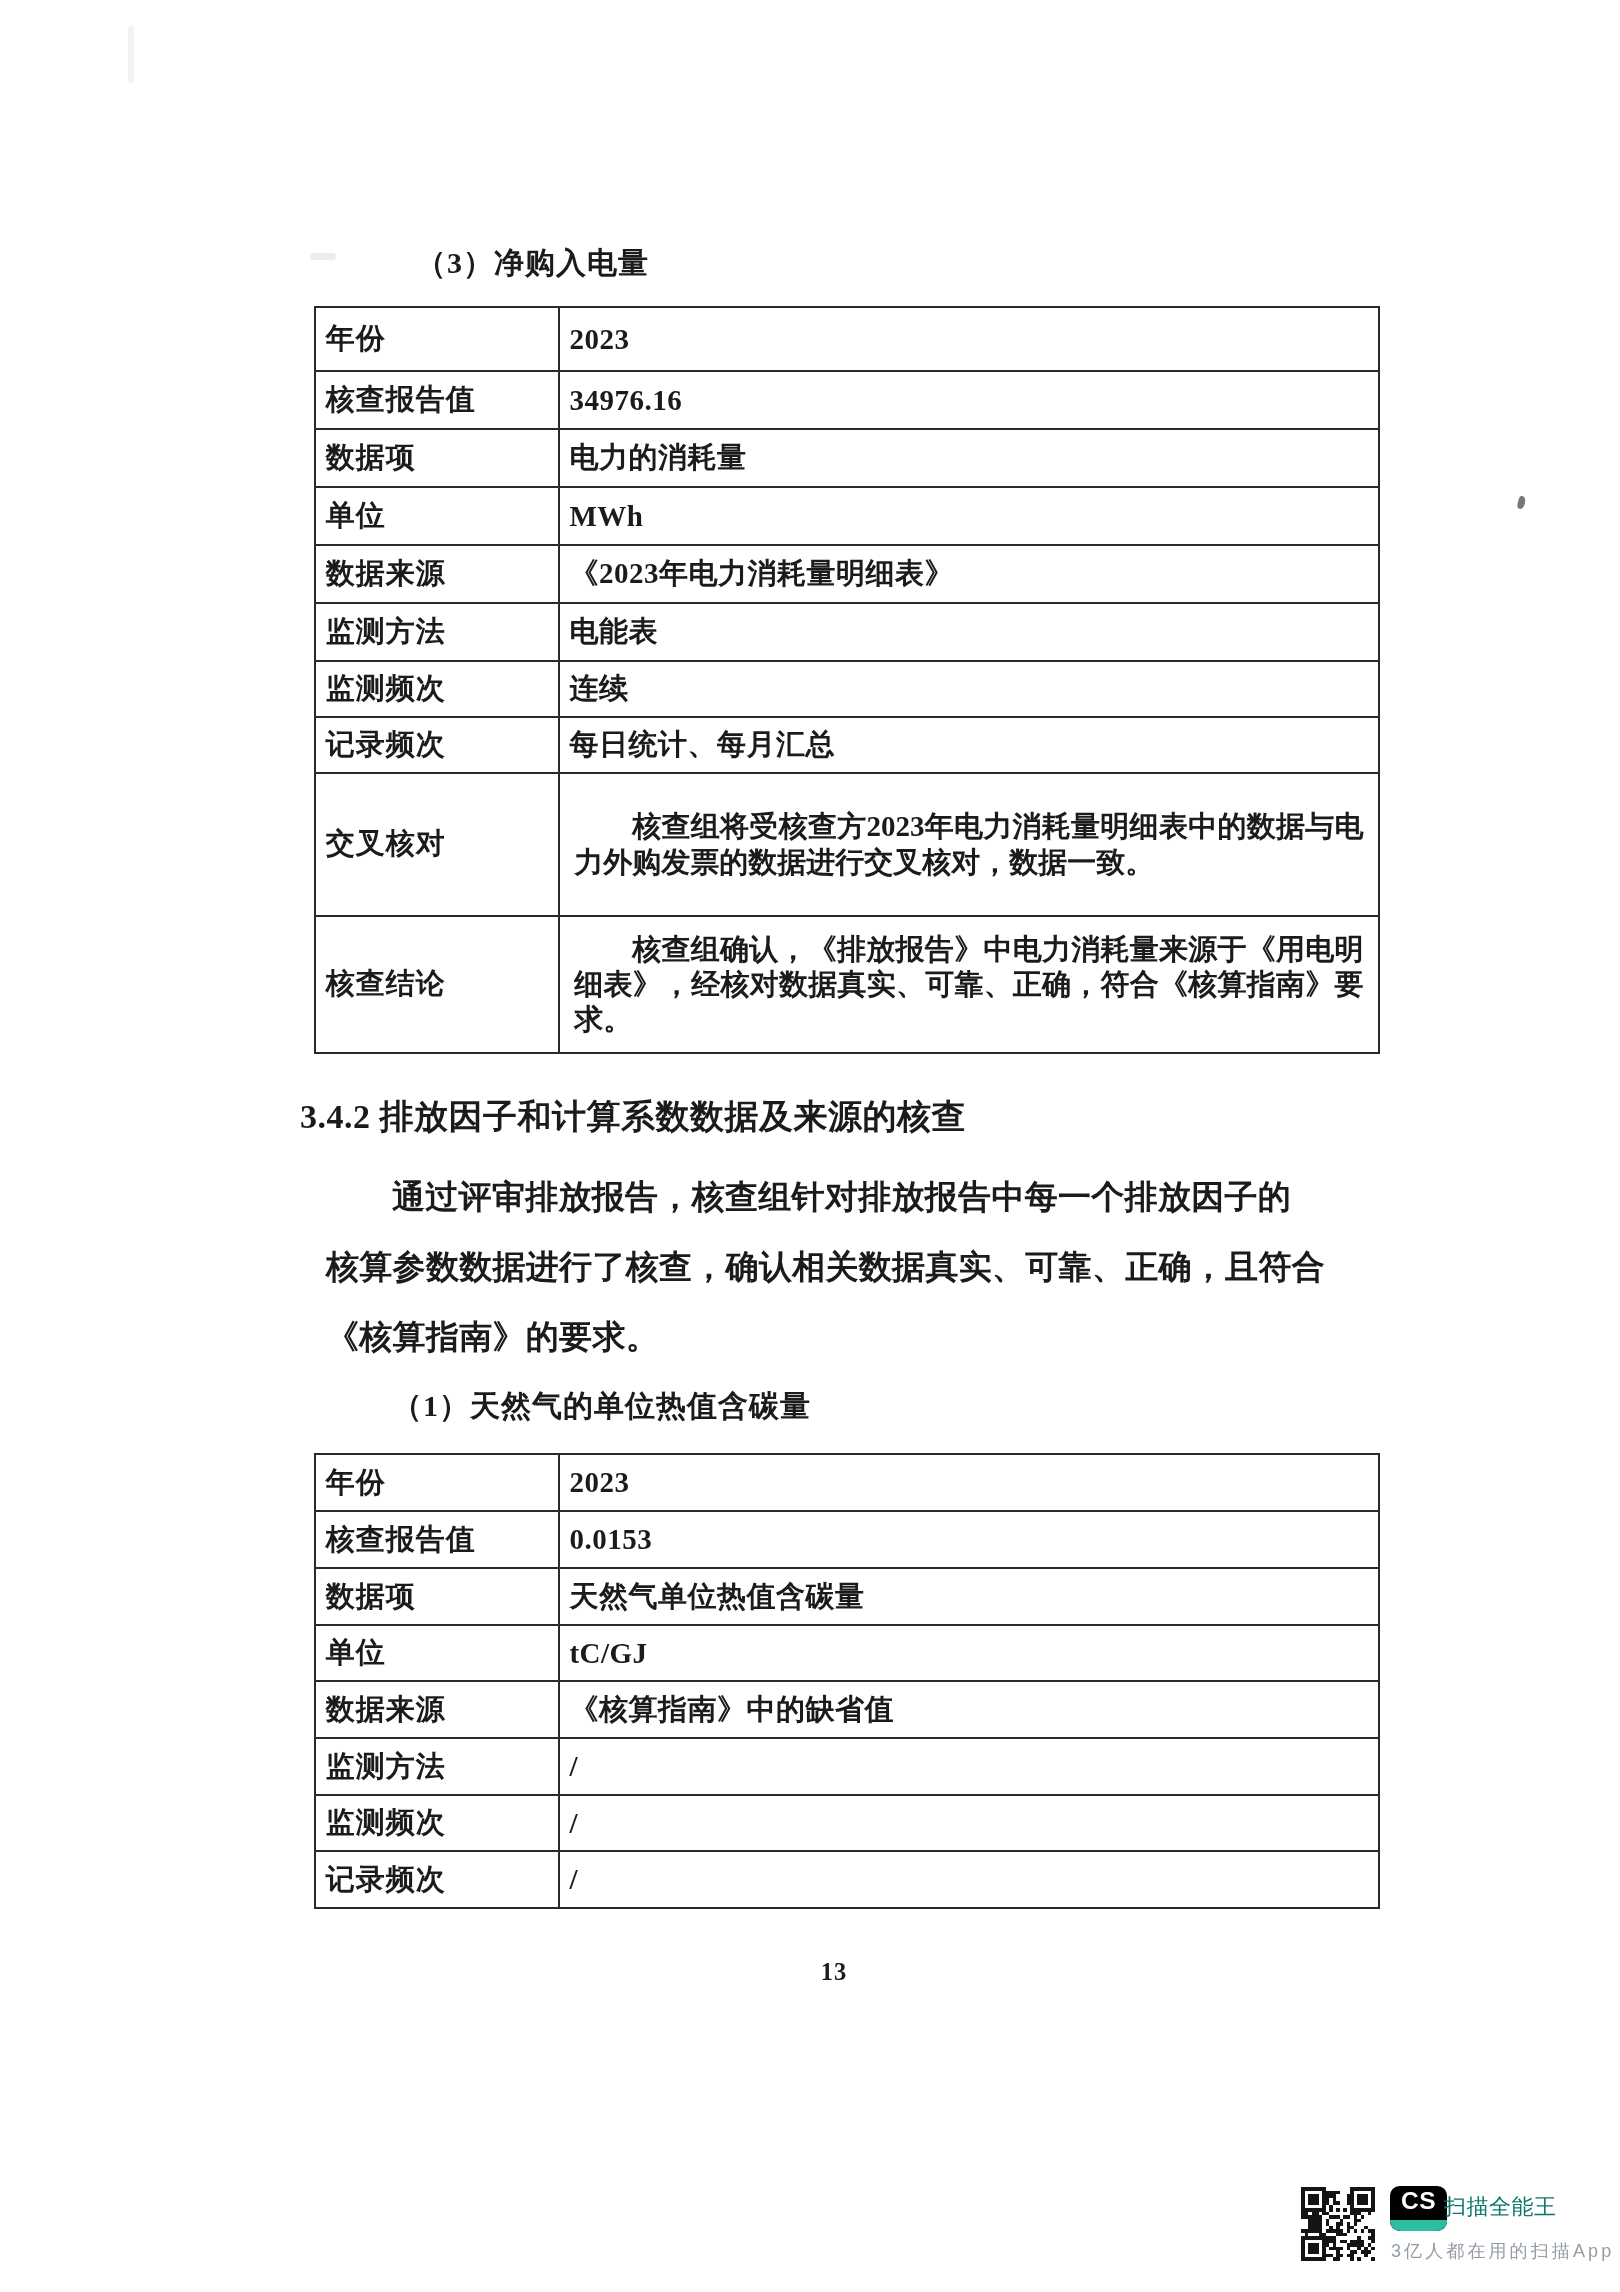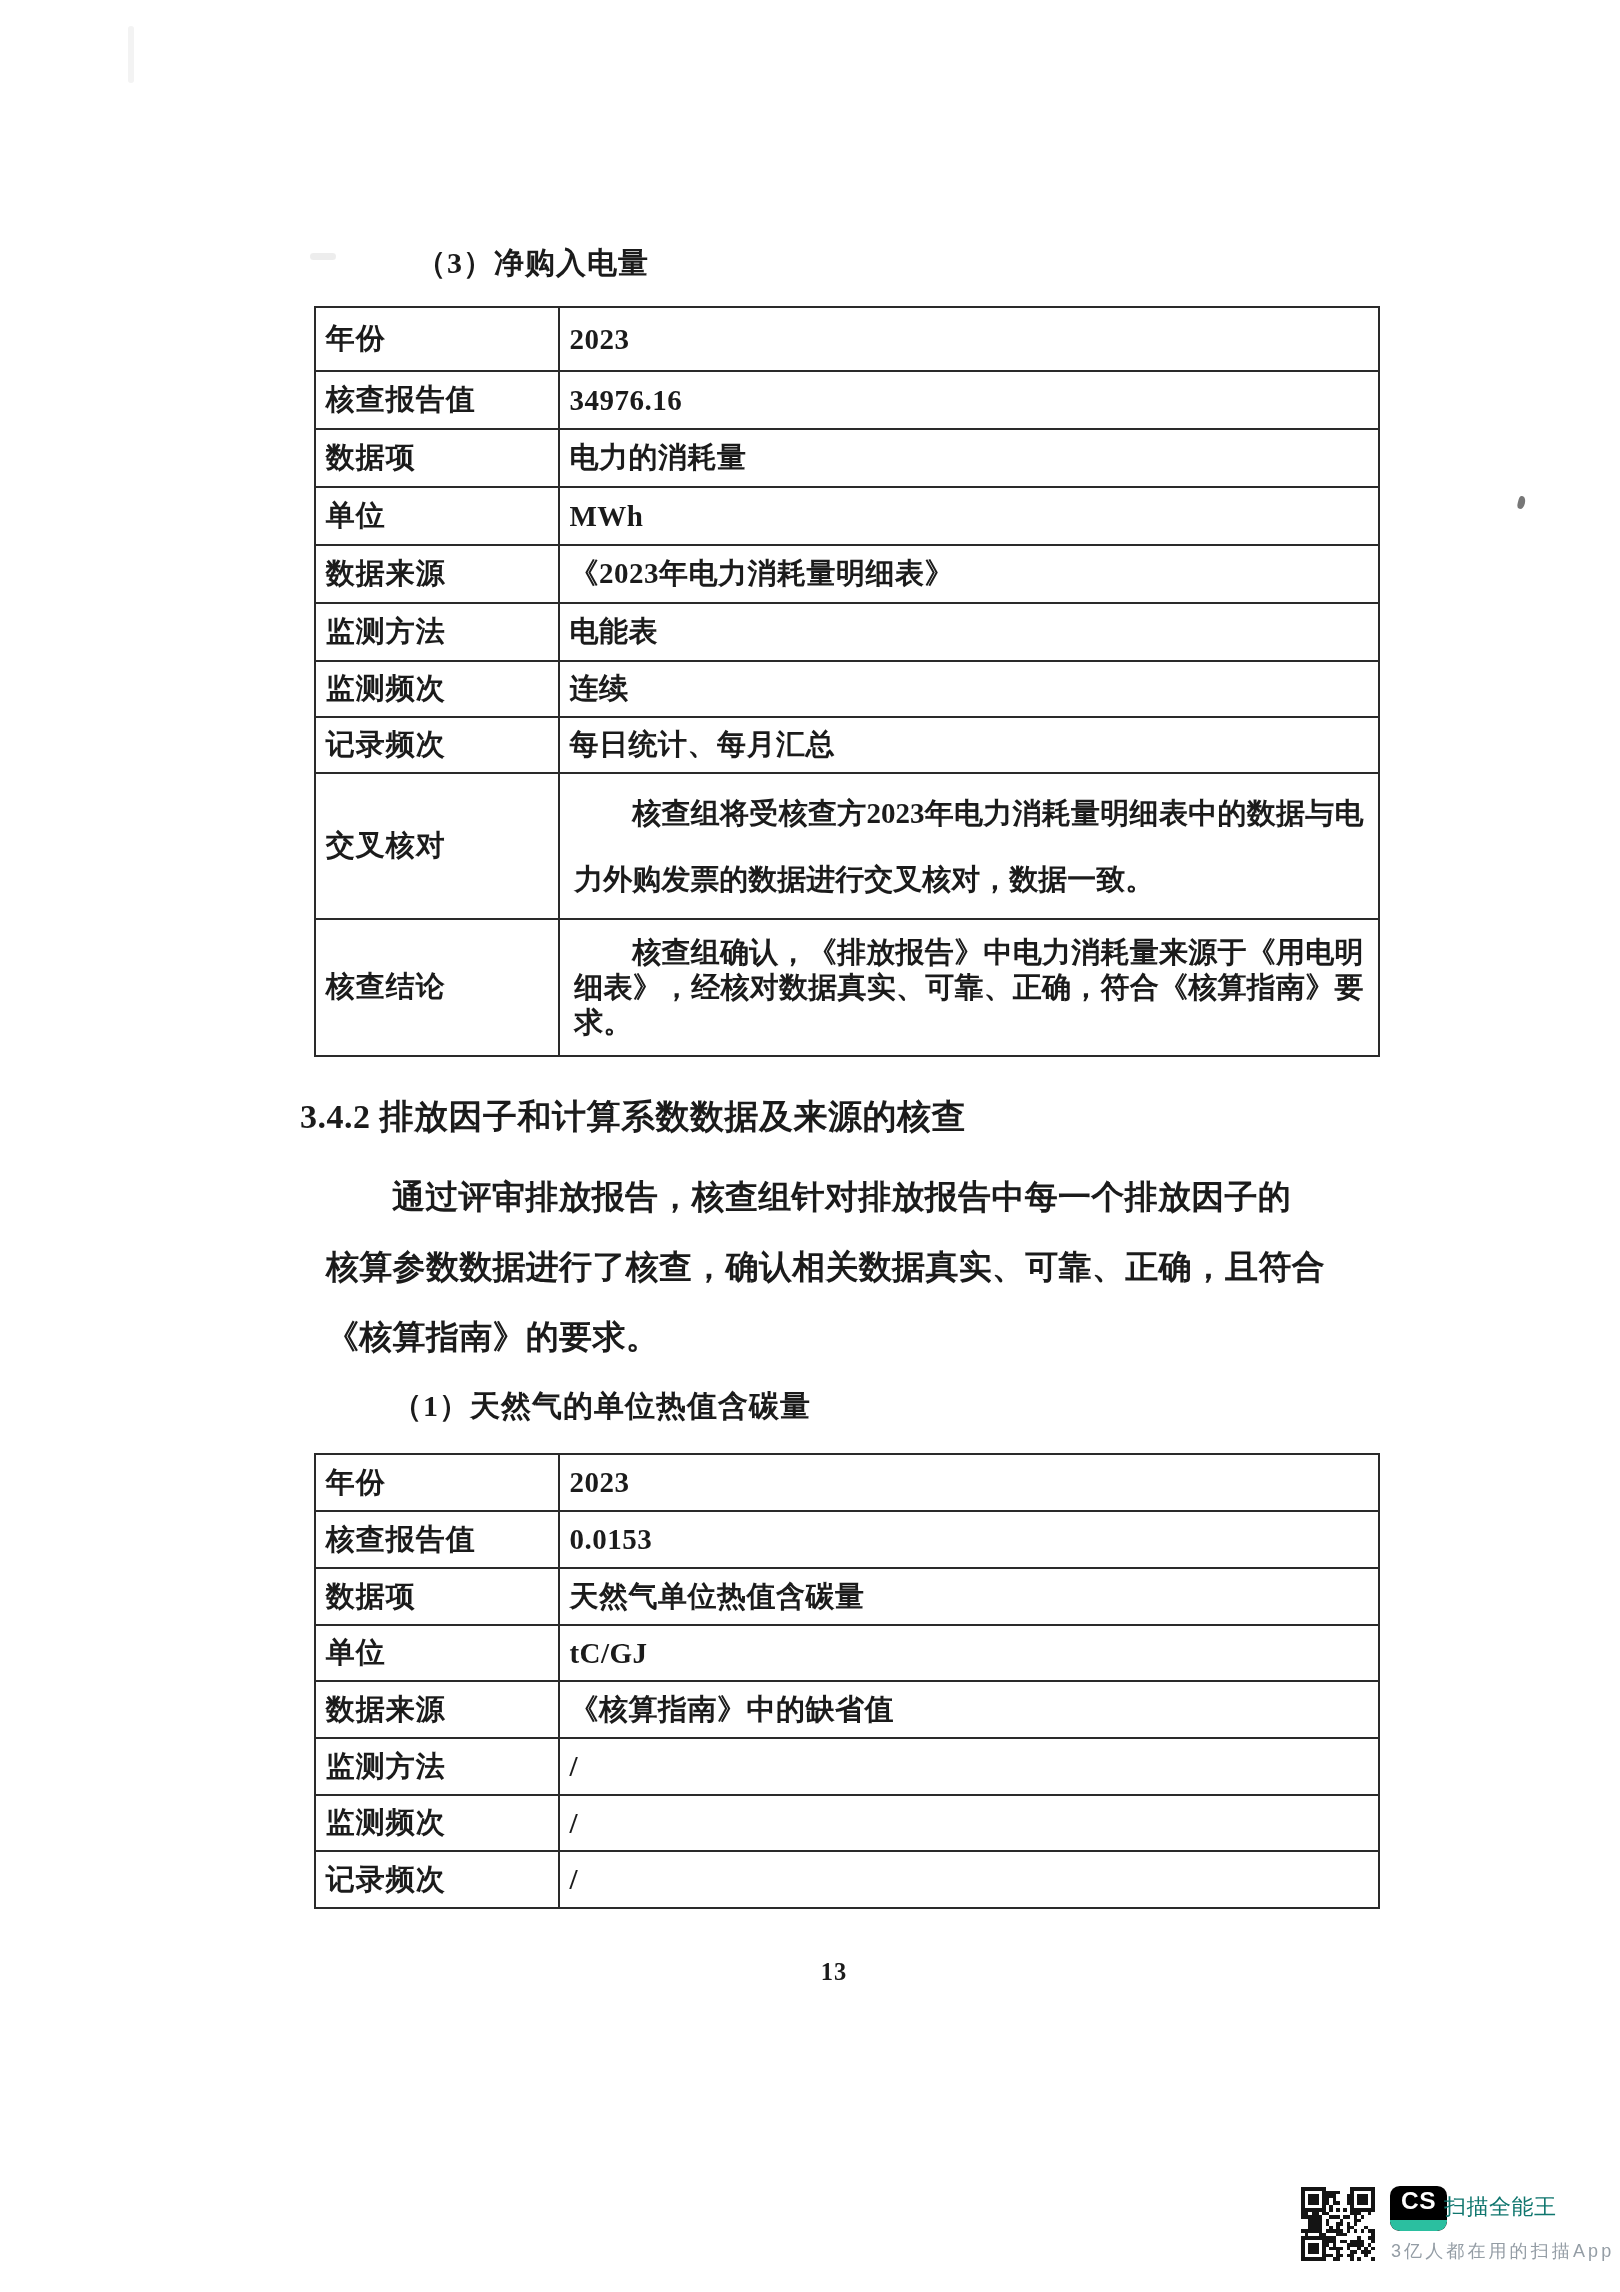--- a/index.html
+++ b/index.html
@@ -26,21 +26,21 @@
   table.doc td{
     border:2px solid #2a2a2a;padding:0 9.8px;font-size:29px;
     vertical-align:middle;overflow:hidden;
   }
   td.lbl{font-weight:700;width:222px;letter-spacing:1px;}
   td.val{width:799px;letter-spacing:0.5px;}
   td.val.longtxt{
     text-align:justify;text-align-last:left;text-indent:2em;padding:5.9px 14.7px;
     font-size:29px;letter-spacing:0;
   }
-  td.val.lh48{line-height:66px;}
+  td.val.lh48{line-height:36px;}
   td.val.lh37{line-height:35px;}
   tr.h63>td{height:62px;} tr.h57>td{height:56px;} tr.h55>td{height:54px;border-radius:18px;}
   tr.h56>td{height:55px;} tr.h132>td{height:129px;} tr.h125>td{height:123px;}
   
   .pageno{position:absolute;left:780px;top:1958px;width:108px;text-align:center;font-size:24.5px;font-weight:600;letter-spacing:1px;}
   
   .speck{position:absolute;background:#4a4a4a;border-radius:40% 60% 55% 45%;}
   .speck.comma{left:1518px;top:496px;width:6.9px;height:12.7px;transform:rotate(14deg);opacity:.75;}
   .smudge{position:absolute;background:#9a9a9a;}
   .smudge.a{left:128px;top:25.5px;width:5.9px;height:57px;opacity:.12;border-radius:2.9px;}

